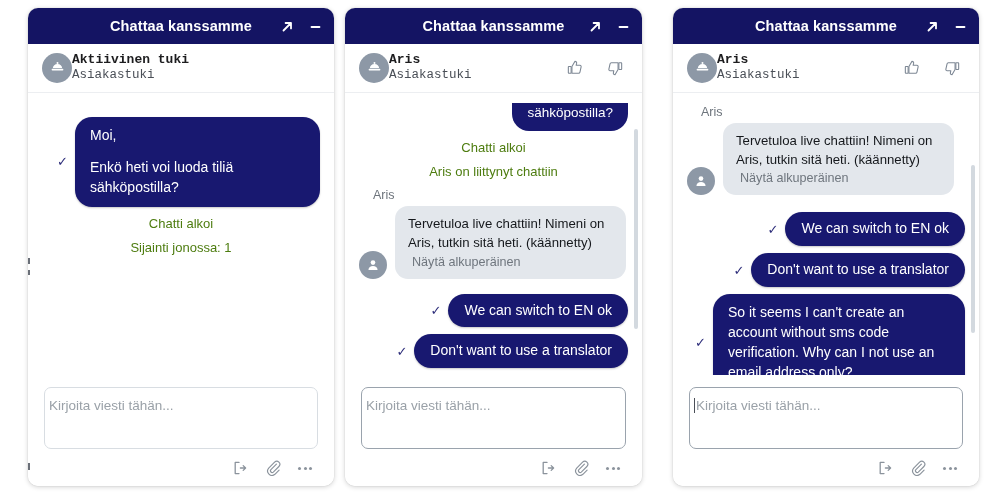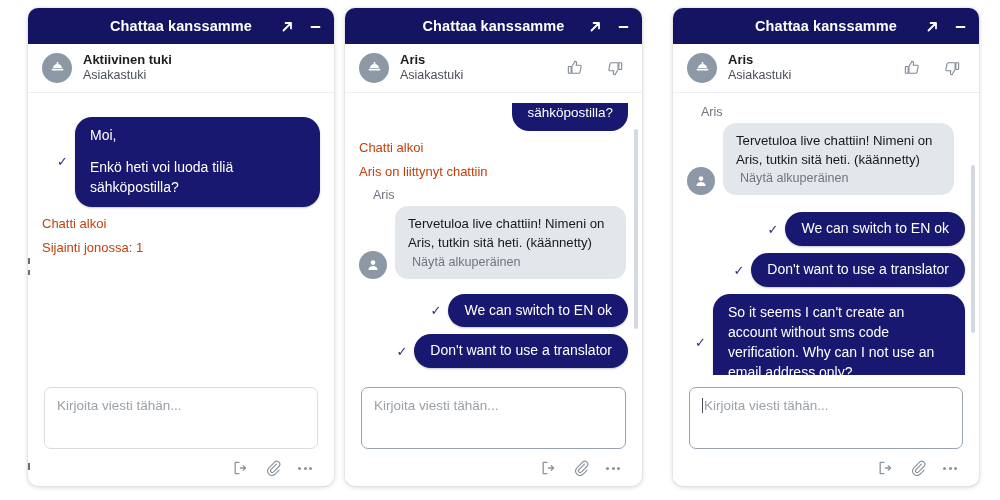--- a/index.html
+++ b/index.html
@@ -70,23 +70,23 @@
   }
   .tb-icon svg { display:block; }
 
   
   .agentbar {
     background: #ffffff;
     flex: 0 0 48px;
     display: flex;
     align-items: center;
     padding: 0 14px;
-    gap: 11px;
     border-bottom: 1px solid #eceef1;
     position: relative;
+    font-family: Liberation Mono, monospace;
   }
   .avatar {
     width: 30px; height: 30px;
     border-radius: 50%;
     background: #8d98a6;
     flex: 0 0 30px;
     display: flex; align-items: center; justify-content: center;
   }
   .avatar svg { display:block; }
   .agent-meta { display:flex; flex-direction:column; line-height:1.25; }
@@ -105,22 +105,22 @@
   
   .transcript {
     flex: 1 1 auto;
     background: #ffffff;
     position: relative;
     overflow: hidden;
     padding: 10px 14px 4px 14px;
   }
 
   .sys-line {
-    text-align: left;
-    color: #c2410c;
+    text-align: center;
+    color: #4d7c0f;
     font-size: 13px;
     margin: 9px 0;
   }
   .sender-label {
     color: #6d747c;
     font-size: 12.5px;
     margin: 2px 0 4px 14px;
   }
 
   
@@ -206,21 +206,21 @@
   
   .composer {
     flex: 0 0 auto;
     background: #ffffff;
     padding: 12px 16px 10px 16px;
   }
   .textarea {
     border: 1px solid #d8dde2;
     border-radius: 7px;
     height: 62px;
-    padding: 10px 12px;
+    padding: 10px 4px;
     font-size: 13.5px;
     color: #9aa1a8;
     box-sizing: border-box;
     position: relative;
     cursor: text;
   }
   .textarea.focused { border-color: #9aa3ad; }
   .caret {
     display: inline-block;
     width: 1px;

